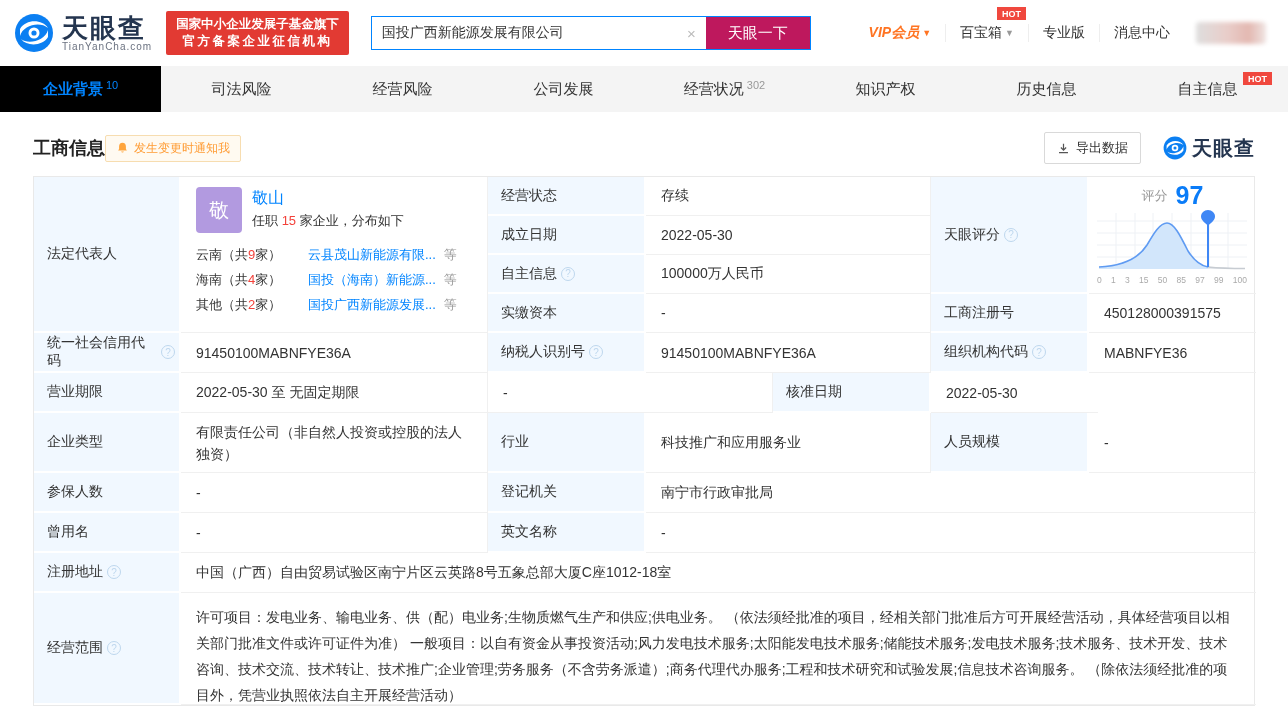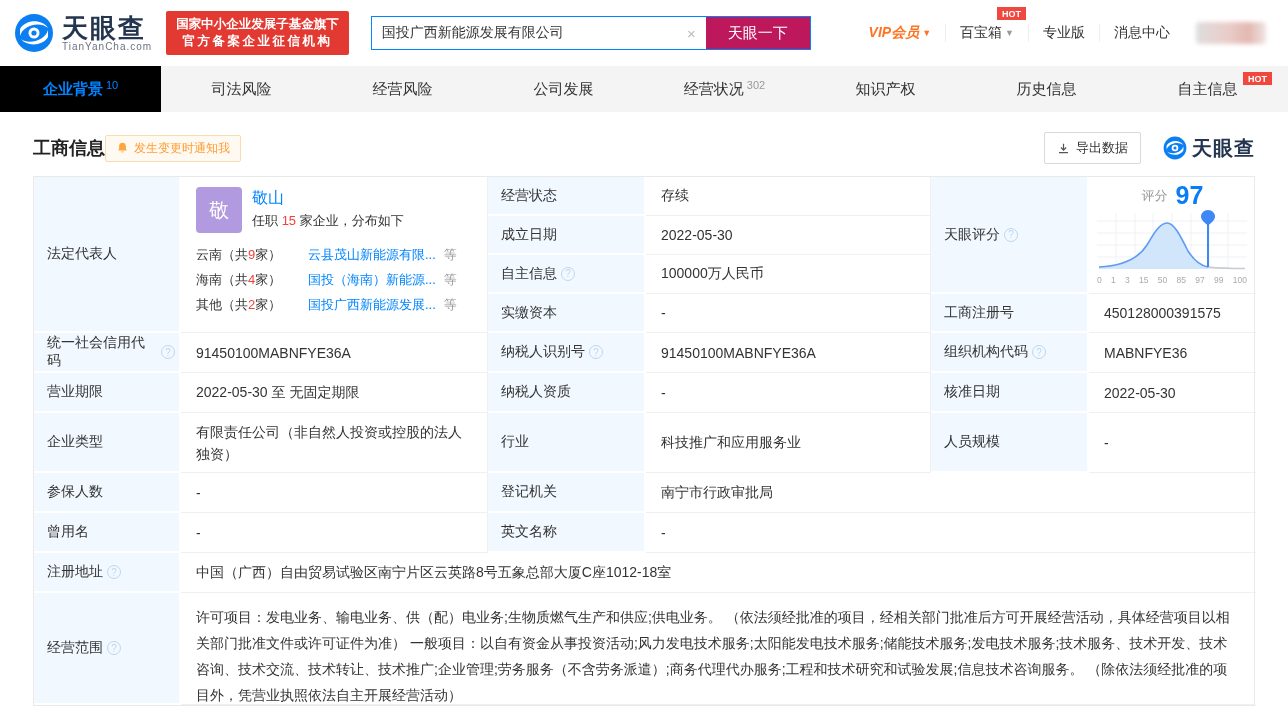--- a/index.html
+++ b/index.html
@@ -346,23 +346,20 @@
         <span class="q">?</span>
       </div>
     <div class="t-value w-v3 h40 last">MABNFYE36</div>
   </div>
 
   <div class="row">
     <div class="t-label w-l1 h40">
         <span>营业期限</span>
       </div>
     <div class="t-value w-v1 h40">2022-05-30 至 无固定期限</div>
-    <div class="t-label w-l2 h40">
-        <span>纳税人资质</span>
-      </div>
     <div class="t-value w-v2 h40">-</div>
     <div class="t-label w-l3 h40">
         <span>核准日期</span>
       </div>
     <div class="t-value w-v3 h40 last">2022-05-30</div>
   </div>
 
   <div class="row">
     <div class="t-label w-l1 h60">
         <span>企业类型</span>

